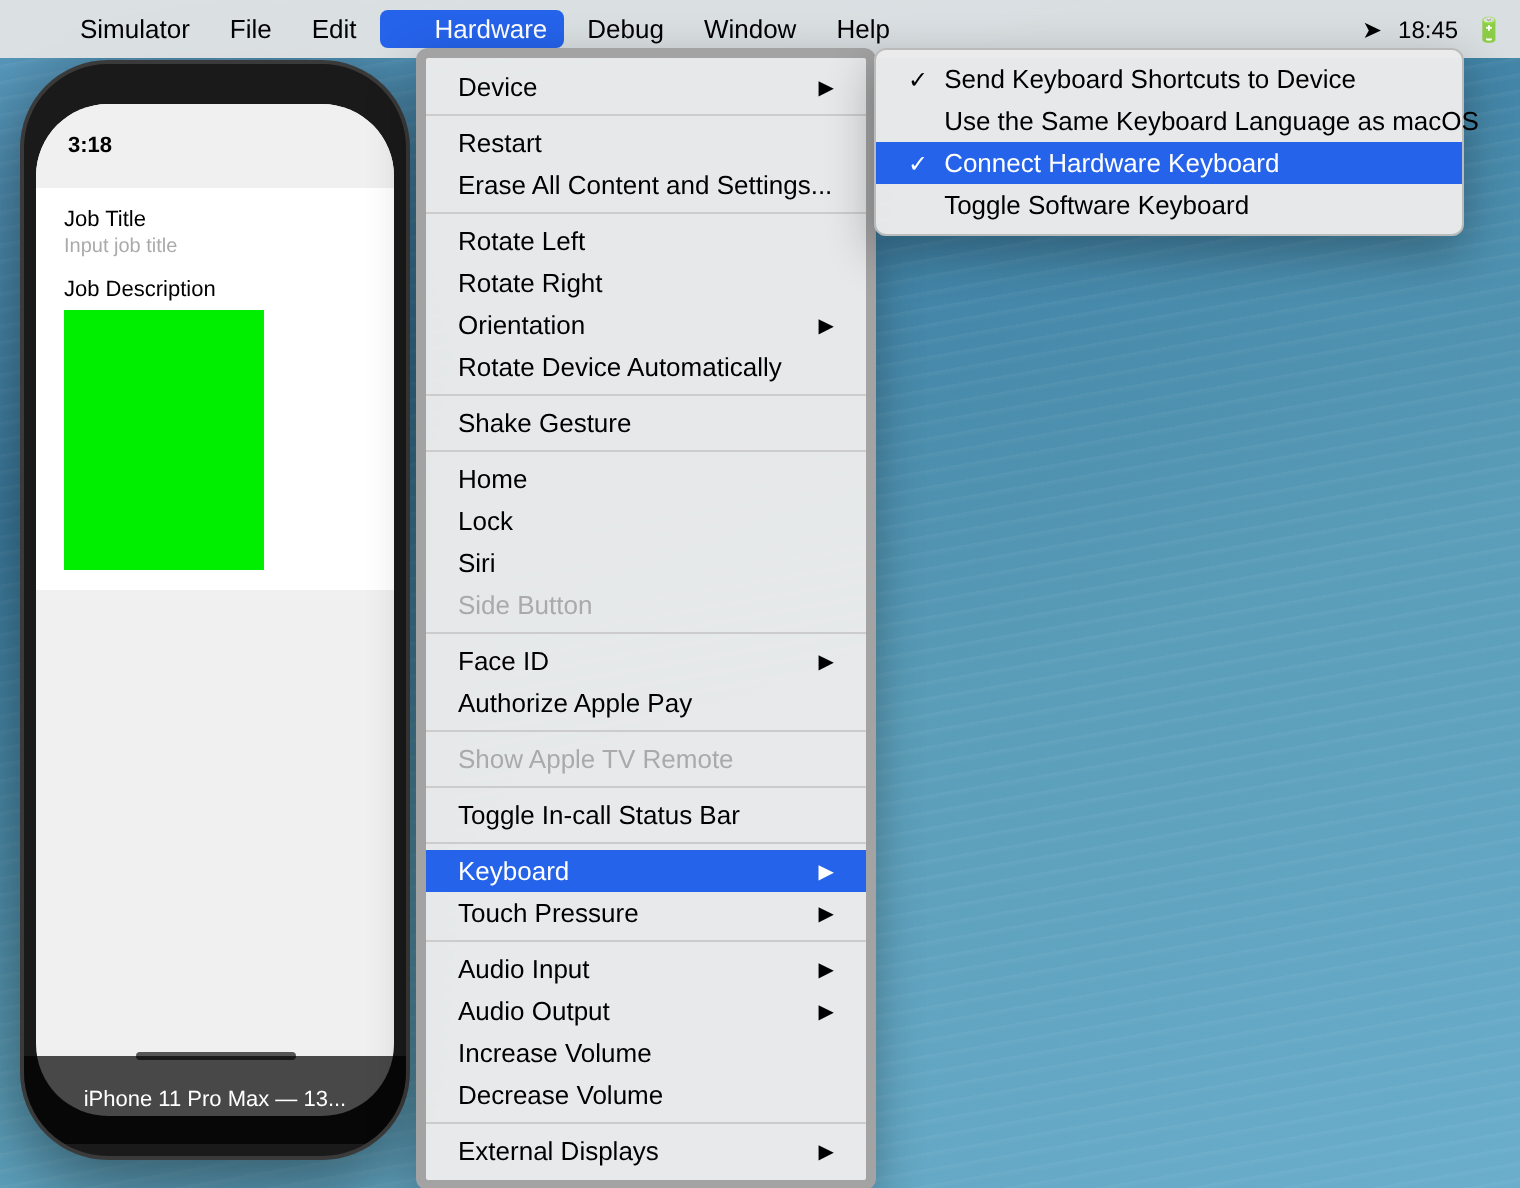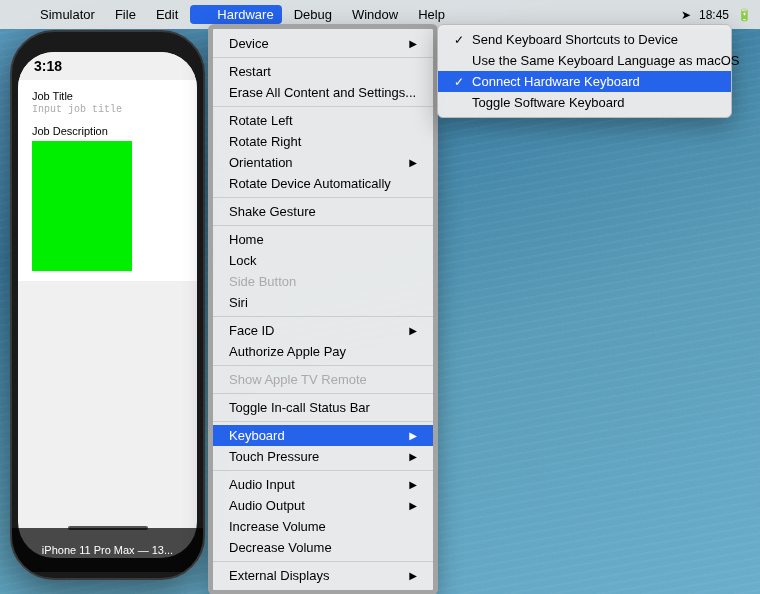--- a/index.html
+++ b/index.html
@@ -82,34 +82,34 @@
       box-shadow: 0 10px 40px rgba(0,0,0,0.5);
     }
     .simulator-screen {
       position: absolute;
       top: 20px; left: 6px; right: 6px; bottom: 20px;
       background: #f0f0f0;
       border-radius: 36px;
       overflow: hidden;
     }
     .sim-statusbar {
-      height: 28px;
+      height: 42px;
       background: #f0f0f0;
       display: flex;
       align-items: center;
       padding: 0 16px;
-      font-size: 14px;
+      font-size: 11px;
       font-weight: 600;
     }
     .sim-content {
       padding: 10px 14px;
       background: #fff;
     }
     .sim-field-label { font-size: 11px; color: #000; font-weight: 500; margin-bottom: 2px; }
-    .sim-field-placeholder { font-size: 10px; color: #aaa; margin-bottom: 10px; font-family: Liberation Mono, monospace; }
+    .sim-field-placeholder { font-size: 10px; color: #aaa; margin-bottom: 10px; }
     .sim-green-box {
       width: 100px;
       height: 130px;
       background: #00ee00;
       margin-top: 4px;
     }
     .simulator-bottom-bar {
       position: absolute;
       bottom: 28px;
       left: 50%;
@@ -270,25 +270,25 @@
   </div>
 
   <div class="menu-separator"></div>
 
   <div class="menu-item">
     <span>Home</span>
   </div>
   <div class="menu-item">
     <span>Lock</span>
   </div>
+  <div class="menu-item">
+    <span>Siri</span>
+  </div>
   <div class="menu-item disabled">
     <span>Side Button</span>
-  </div>
-  <div class="menu-item">
-    <span>Siri</span>
   </div>
 
   <div class="menu-separator"></div>
 
   <div class="menu-item">
     <span>Face ID</span>
     <span class="menu-arrow">▶</span>
   </div>
   <div class="menu-item">
     <span>Authorize Apple Pay</span>

